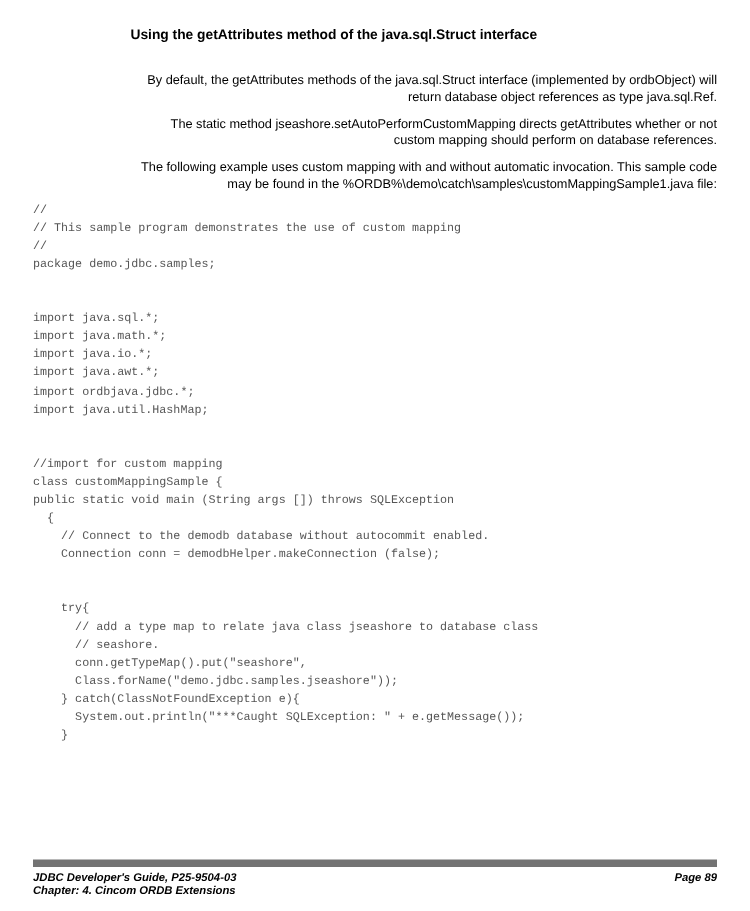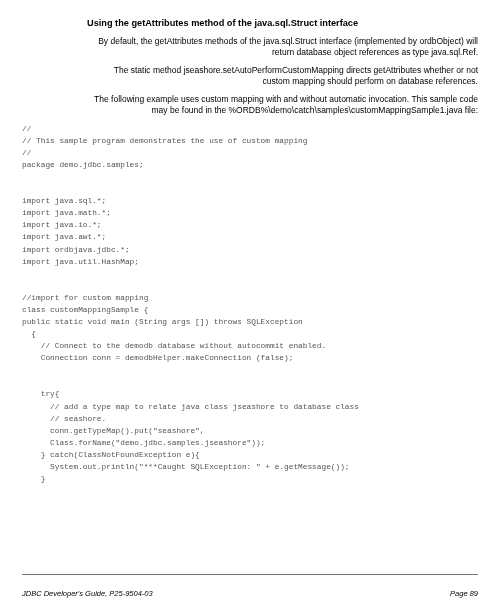--- a/index.html
+++ b/index.html
@@ -13,21 +13,21 @@
       background: #fff;
       font-family: Verdana, Geneva, sans-serif;
       font-size: 8.5px;
       color: #000;
       padding: 18px 22px 10px 22px;
       position: relative;
     }
     .heading {
       font-weight: bold;
       font-size: 9.2px;
-      margin-bottom: 6px;
+      margin-bottom: 18px;
       margin-left: 65px;
       line-height: 1.3;
     }
     .para {
       font-size: 8.5px;
       margin-left: 65px;
       margin-bottom: 6px;
       line-height: 1.35;
       text-align: right;
     }
@@ -37,25 +37,26 @@
       color: #555;
       line-height: 1.55;
       white-space: pre;
       margin-top: 4px;
     }
     .footer {
       position: absolute;
       bottom: 8px;
       left: 22px;
       right: 22px;
-      border-top: 1px solid #737373;
-      padding-top: 14px;
+      border-top: 5px solid #737373;
+      padding-top: 2px;
       font-size: 7.5px;
       font-style: italic;
       line-height: 1.3;
+      font-weight: bold;
     }
     .footer-row {
       display: flex;
       justify-content: space-between;
     }
   </style>
 </head>
 <body>
 
 <div class="heading">Using the getAttributes method of the java.sql.Struct interface</div>
@@ -93,13 +94,14 @@
       Class.forName("demo.jdbc.samples.jseashore"));
     } catch(ClassNotFoundException e){
       System.out.println("***Caught SQLException: " + e.getMessage());
     }</div>
 
 <div class="footer">
   <div class="footer-row">
     <span>JDBC Developer's Guide, P25-9504-03</span>
     <span>Page 89</span>
   </div>
+  <div>Chapter: 4. Cincom ORDB Extensions</div>
 </div>
 
 </body></html>

